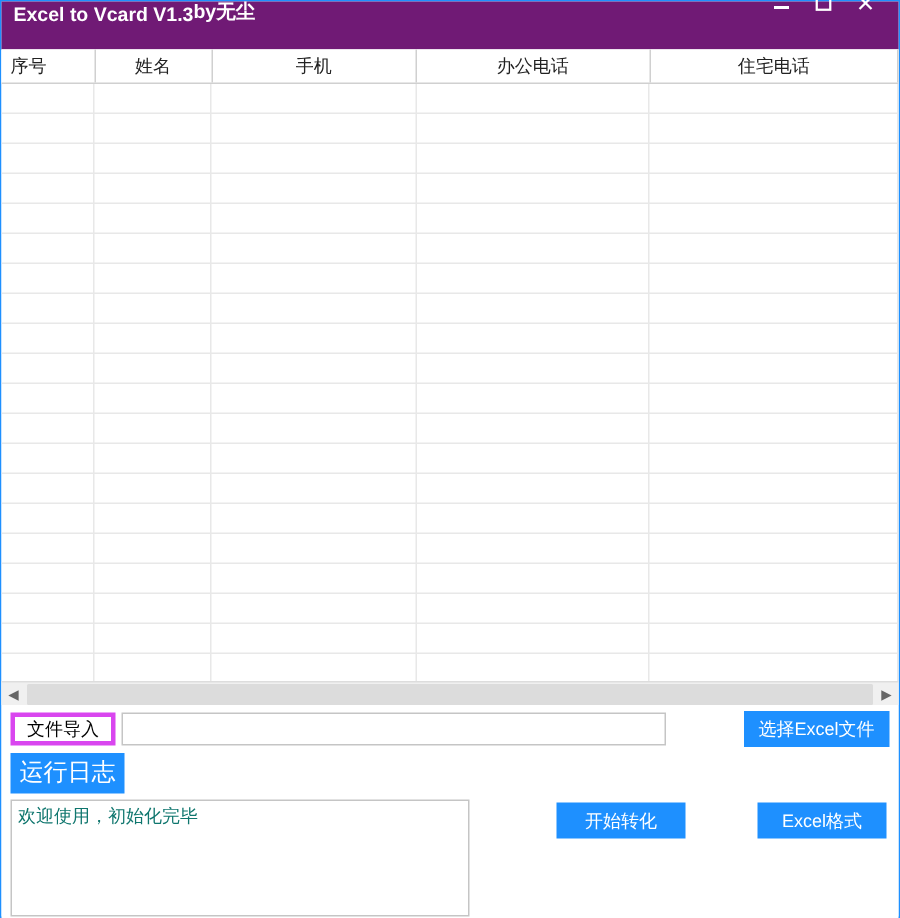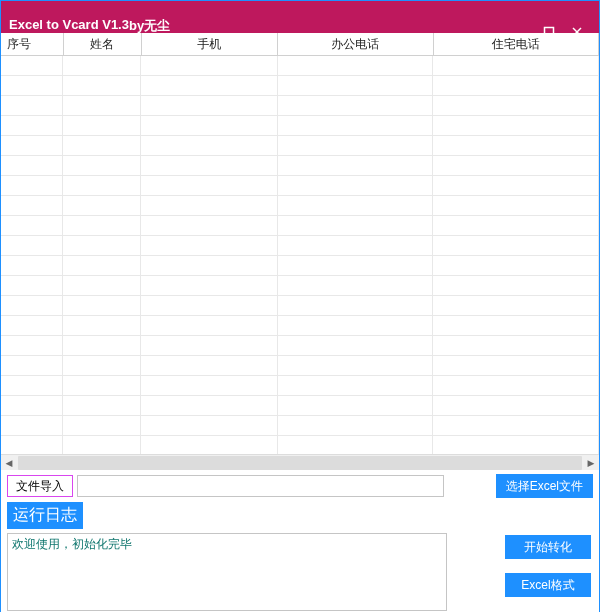--- a/index.html
+++ b/index.html
@@ -6,25 +6,25 @@
     body {
       font-family: "Microsoft YaHei", "SimSun", Arial, sans-serif;
       font-size: 12px;
       background: #fff;
       width: 600px;
       height: 612px;
       overflow: hidden;
     }
     .window { width: 600px; height: 612px; border: 1px solid #1e90ff; display: flex; flex-direction: column; }
     .titlebar {
-      background: #be185d;
+      background: #701a75;
       color: #fff;
       height: 30px;
       display: flex;
-      align-items: flex-start;
+      align-items: flex-end;
       padding: 16px 8px;
       font-size: 13px;
     }
     .titlebar .title { flex: 0 0 auto; font-weight: bold; }
     .titlebar .author { font-weight: bold; }
     .titlebar .spacer { flex: 1; }
     .titlebar .winbtn {
       width: 28px;
       height: 30px;
       display: flex;
@@ -58,21 +58,21 @@
       background: #f0f0f0;
       border-top: 1px solid #ddd;
       display: flex;
       align-items: center;
     }
     .hscroll .arrow { width: 16px; height: 16px; display: flex; align-items: center; justify-content: center; color: #666; font-size: 9px; cursor: pointer; }
     .hscroll .track { flex: 1; height: 14px; background: #dcdcdc; border-radius: 1px; margin: 0 1px; }
     .form-area { padding: 4px 6px 6px 6px; display: flex; flex-direction: column; gap: 4px; }
     .row-file { display: flex; align-items: center; gap: 4px; }
     .lbl-box {
-      border: 1px solid #d946ef;
+      border: 3px solid #d946ef;
       padding: 3px 8px;
       font-size: 12px;
       background: #fff;
       height: 22px;
       display: flex;
       align-items: center;
     }
     .file-input {
       flex: 1;
       border: 1px solid #c5c5c5;
@@ -105,21 +105,21 @@
       flex: 1;
       border: 1px solid #c5c5c5;
       height: 78px;
       padding: 2px 4px;
       font-size: 12px;
       color: #0f766e;
       overflow-y: scroll;
       background: #fff;
       position: relative;
     }
-    .right-buttons { display: flex; flex-direction: column; gap: 14px; padding-top: 2px; padding-right: 2px; }
+    .right-buttons { display: flex; flex-direction: row; gap: 0; padding-top: 2px; padding-right: 2px; }
     .log-box::-webkit-scrollbar { width: 16px; }
     .log-box::-webkit-scrollbar-track { background: #f0f0f0; }
     .log-box::-webkit-scrollbar-thumb { background: #c8c8c8; }
     .log-box::-webkit-scrollbar-button { background: #f0f0f0; height: 16px; }
   </style>
 </head>
 <body>
 
 <div class="window">
   <div class="titlebar">

